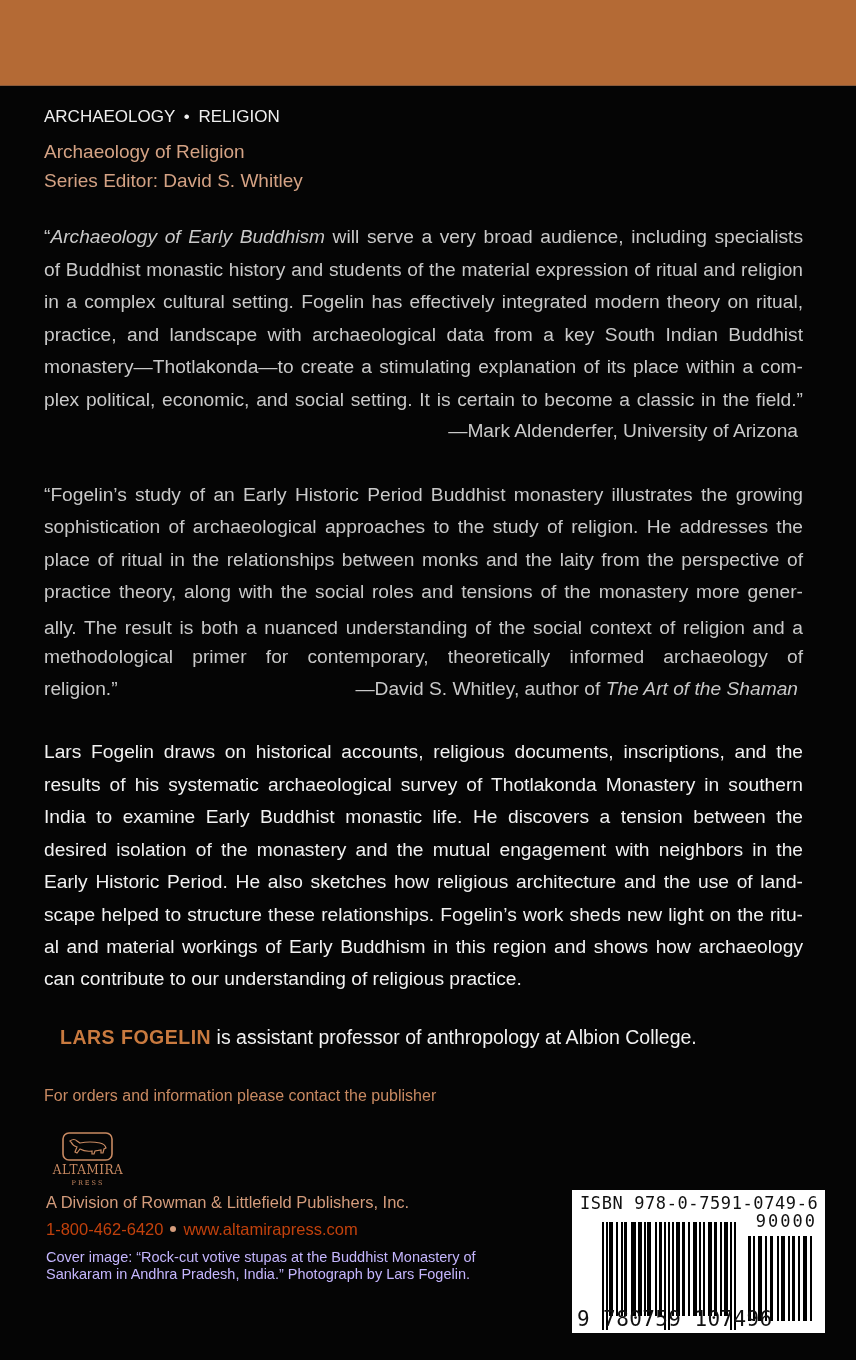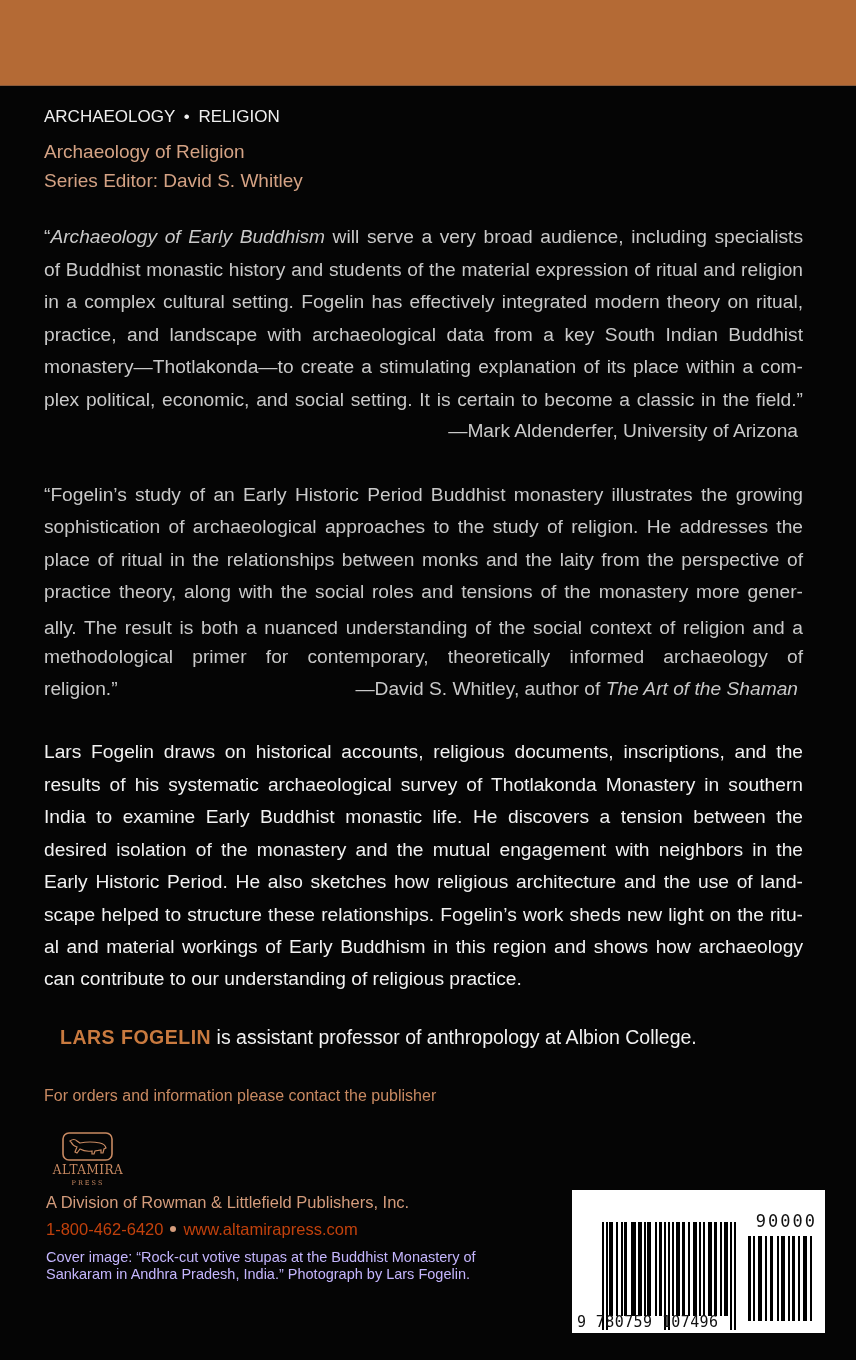--- a/index.html
+++ b/index.html
@@ -45,21 +45,21 @@
     .barcode .isbn-text {
       position: absolute; left: 8px; top: 3px; font-family: "DejaVu Sans Mono", monospace;
       font-size: 17px; color: #111; letter-spacing: 0.6px;
     }
     .barcode .addon-text {
       position: absolute; right: 8px; top: 21px; font-family: "DejaVu Sans Mono", monospace;
       font-size: 17px; color: #111; letter-spacing: 2px; text-align: right;
     }
     .barcode .ean-text {
       position: absolute; left: 5px; bottom: 2px; font-family: "DejaVu Sans Mono", monospace;
-      font-size: 15px; color: #111; letter-spacing: 0.4px;
+      font-size: 21px; color: #111; letter-spacing: 0.4px;
     }
     .barcode svg { position: absolute; left: 0; top: 0; }
     i, em { font-style: italic; }
   </style>
 </head>
 <body>
 
 <div class="band"></div>
 
 <div class="abs category">
@@ -124,20 +124,21 @@
 <div class="abs division">A Division of Rowman &amp; Littlefield Publishers, Inc.</div>
 <div class="abs phone">
   <span>1-800-462-6420</span><span class="dot"></span><span>www.altamirapress.com</span>
 </div>
 <div class="abs cover">
   <div>Cover image: “Rock-cut votive stupas at the Buddhist Monastery of</div>
   <div>Sankaram in Andhra Pradesh, India.” Photograph by Lars Fogelin.</div>
 </div>
 
 <div class="barcode">
+  <div class="isbn-text">ISBN 978-0-7591-0749-6</div>
   <div class="addon-text">90000</div>
   <svg width="253" height="143">
     <g fill="#000">
 
       <rect x="30" y="32" width="2" height="108"></rect>
       <rect x="34" y="32" width="2" height="108"></rect>
       <rect x="37" y="32" width="4" height="94"></rect>
       <rect x="44" y="32" width="2" height="94"></rect>
       <rect x="49" y="32" width="2" height="94"></rect>
       <rect x="52" y="32" width="3" height="94"></rect>

